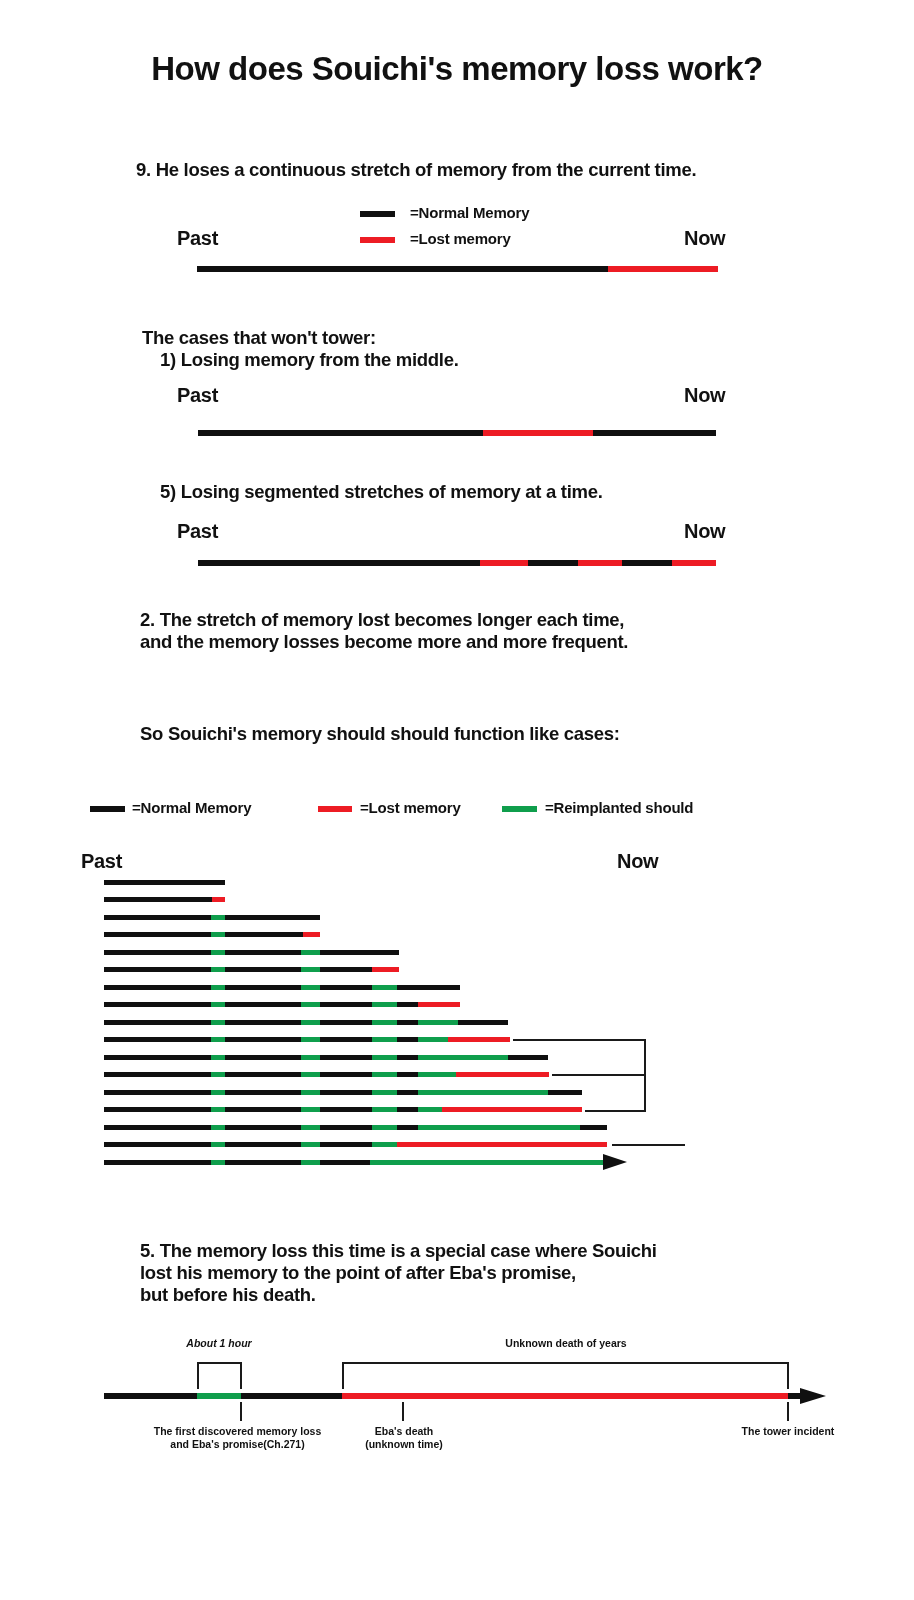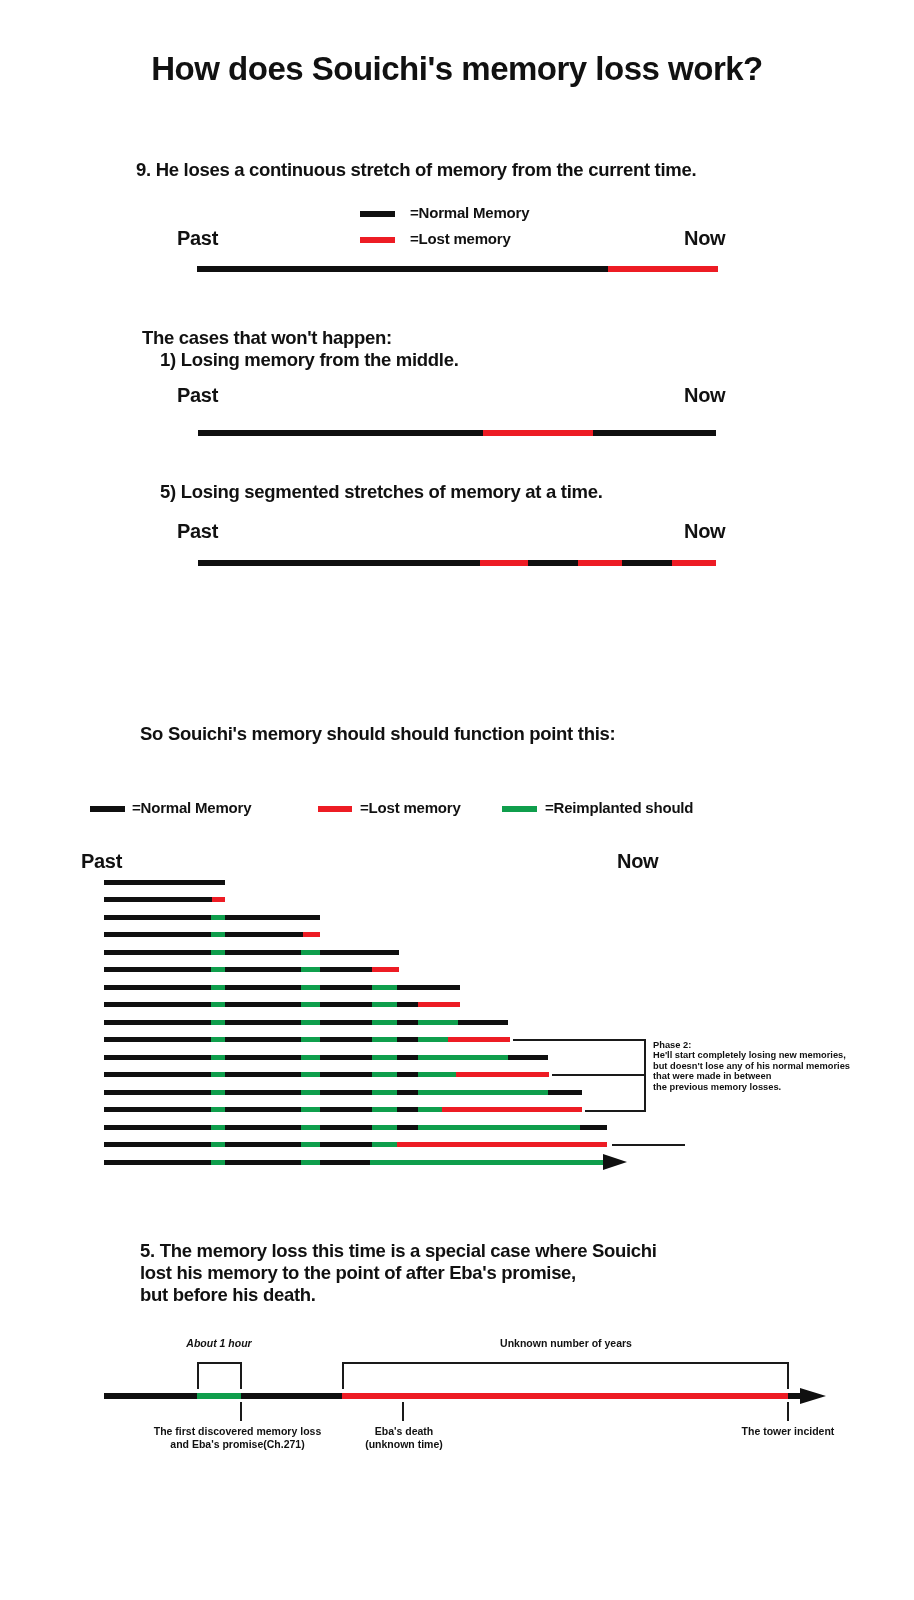--- a/index.html
+++ b/index.html
@@ -28,49 +28,46 @@
 <div class="page">
 
   <div class="abs title">How does Souichi's memory loss work?</div>
 
   <div class="abs h1" style="left:136px;top:159px;">9. He loses a continuous stretch of memory from the current time.</div>
   <div class="abs legend-label" style="left:410px;top:204px;">=Normal Memory</div>
   <div class="abs legend-label" style="left:410px;top:230px;">=Lost memory</div>
   <div class="abs pastnow" style="left:177px;top:227px;">Past</div>
   <div class="abs pastnow" style="left:684px;top:227px;">Now</div>
 
-  <div class="abs h1" style="left:142px;top:327px;">The cases that won't happen:</div>
+  <div class="abs h1" style="left:142px;top:327px;">The cases that won't tower:</div>
   <div class="abs h1" style="left:160px;top:349px;">1) Losing memory from the middle.</div>
   <div class="abs pastnow" style="left:177px;top:384px;">Past</div>
   <div class="abs pastnow" style="left:684px;top:384px;">Now</div>
 
   <div class="abs h1" style="left:160px;top:481px;">5) Losing segmented stretches of memory at a time.</div>
   <div class="abs pastnow" style="left:177px;top:520px;">Past</div>
   <div class="abs pastnow" style="left:684px;top:520px;">Now</div>
 
-
-  <div class="abs h1" style="left:140px;top:723px;">So Souichi's memory should should function point this:</div>
+  <div class="abs h1" style="left:140px;top:609px;">2. The stretch of memory lost becomes longer each time,
+and the memory losses become more and more frequent.</div>
+
+  <div class="abs h1" style="left:140px;top:723px;">So Souichi's memory should should function like cases:</div>
   <div class="abs legend-label" style="left:132px;top:799px;">=Normal Memory</div>
   <div class="abs legend-label" style="left:360px;top:799px;">=Lost memory</div>
   <div class="abs legend-label" style="left:545px;top:799px;">=Reimplanted should</div>
   <div class="abs pastnow" style="left:81px;top:850px;">Past</div>
   <div class="abs pastnow" style="left:617px;top:850px;">Now</div>
 
-  <div class="abs phase" style="left:653px;top:1040px;width:215px;">Phase 2:
-He'll start completely losing new memories,
-but doesn't lose any of his normal memories
-that were made in between
-the previous memory losses.</div>
 
   <div class="abs h1" style="left:140px;top:1240px;">5. The memory loss this time is a special case where Souichi
 lost his memory to the point of after Eba's promise,
 but before his death.</div>
 
   <div class="abs tl-label" style="left:160px;top:1337px;width:118px;font-style:italic;">About 1 hour</div>
-  <div class="abs tl-label" style="left:450px;top:1337px;width:232px;">Unknown number of years</div>
+  <div class="abs tl-label" style="left:450px;top:1337px;width:232px;">Unknown death of years</div>
   <div class="abs tl-label" style="left:140px;top:1425px;width:195px;">The first discovered memory loss
 and Eba's promise(Ch.271)</div>
   <div class="abs tl-label" style="left:340px;top:1425px;width:128px;">Eba's death
 (unknown time)</div>
   <div class="abs tl-label" style="left:700px;top:1425px;width:176px;">The tower incident</div>
 
   <div id="graphics">
       <div class="seg" style="left: 197px; top: 266px; width: 411px; height: 6px; background: rgb(16, 16, 16);"></div>
       <div class="seg" style="left: 608px; top: 266px; width: 110px; height: 6px; background: rgb(237, 28, 36);"></div>
       <div class="seg" style="left: 198px; top: 430px; width: 285px; height: 6px; background: rgb(16, 16, 16);"></div>

